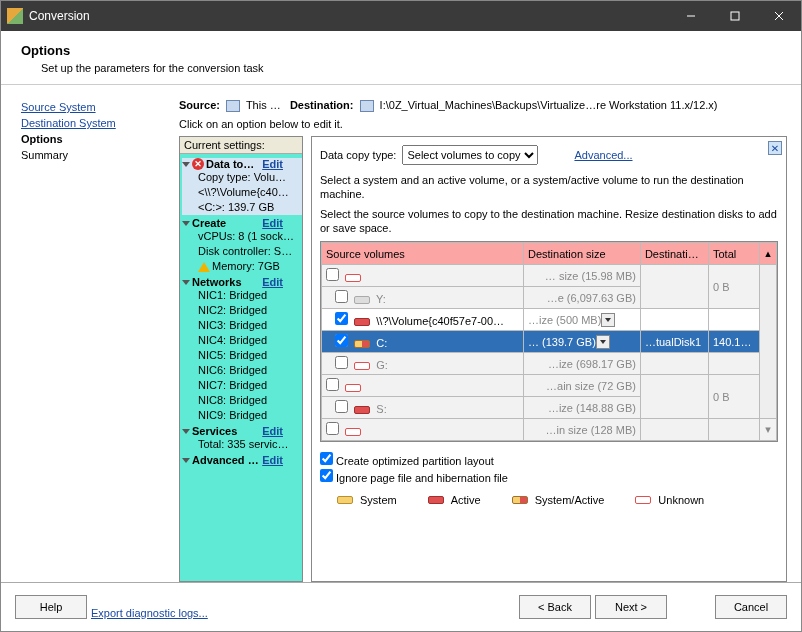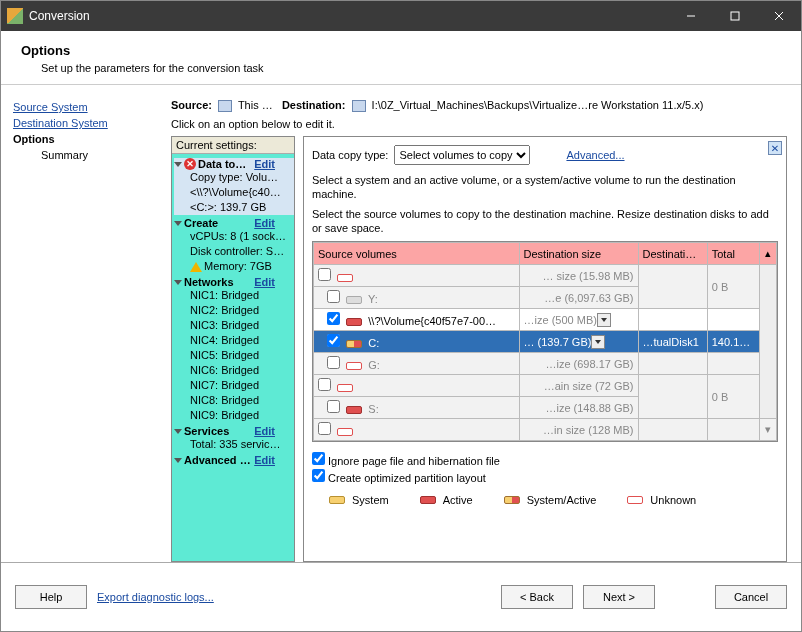--- a/index.html
+++ b/index.html
@@ -6,25 +6,25 @@
   body { font-family: Tahoma, Arial, sans-serif; font-size: 11px; background: #f0f0f0; overflow: hidden; }
   .window { width: 802px; height: 632px; background: #fff; border: 1px solid #888; display: flex; flex-direction: column; }
   .titlebar { height: 30px; background: #3a3a3a; color: #fff; display: flex; align-items: center; padding-left: 6px; }
   .titlebar .icon { width: 16px; height: 16px; background: linear-gradient(135deg,#e6a73c 50%,#7bb26a 50%); margin-right: 6px; }
   .titlebar .title { flex: 1; font-size: 12px; }
   .titlebar .winbtn { width: 44px; height: 30px; display: flex; align-items: center; justify-content: center; color: #fff; }
   .titlebar .winbtn svg { width: 10px; height: 10px; stroke: #fff; stroke-width: 1; fill: none; }
   .header { padding: 12px 20px 10px 20px; border-bottom: 1px solid #ccc; }
   .header h1 { font-size: 13px; font-weight: bold; }
   .header p { font-size: 11px; margin-left: 20px; margin-top: 4px; }
-  .body { flex: 1; display: flex; overflow: hidden; }
+  .body { flex: 1; display: flex; overflow: hidden; padding-left: 8px; }
   .nav { width: 170px; padding: 16px 12px; }
   .nav a { display: block; color: #1a4aa0; text-decoration: underline; margin-bottom: 4px; cursor: pointer; }
   .nav .current { color: #000; text-decoration: none; font-weight: bold; }
-  .nav .plain { color: #000; text-decoration: none; margin-left: 28px; }
+  .nav .plain { color: #000; text-decoration: none; }
   .main { flex: 1; padding: 14px 14px 0 0; display: flex; flex-direction: column; overflow: hidden; }
   .srcdest { margin-bottom: 6px; }
   .srcdest b { font-weight: bold; }
   .srcdest .discicon { display:inline-block; width:14px; height:12px; background:#c8d8ee; border:1px solid #6b87b0; vertical-align:middle; margin: 0 3px; }
   .hint { margin-bottom: 6px; }
   .cols { flex:1; display:flex; gap:8px; overflow:hidden; }
   .settings { width: 124px; border: 1px solid #888; background: #5eead4; display:flex; flex-direction:column; }
   .settings-hdr { background: #ece9d8; border-bottom: 1px solid #aaa; padding: 2px 4px; display:flex; align-items:center; }
   .settings-list { flex:1; overflow-y: scroll; overflow-x: hidden; padding: 2px 0 2px 2px; }
   .grp { margin-top: 2px; }
@@ -54,21 +54,21 @@
   .d-sys { background:#f7d070; border:1px solid #b89030; }
   .d-act { background:#e05050; border:1px solid #a03030; }
   .d-sysact { background:linear-gradient(90deg,#f7d070 50%,#e05050 50%); border:1px solid #a07030; }
   .d-unk { background:#fff; border:1px solid #e05050; position:relative; }
   .d-gray { background:#ddd; border:1px solid #aaa; }
   .opts { margin-top:8px; }
   .opts label { display:block; margin:2px 0; }
   .legend { display:flex; gap:28px; margin-top:8px; padding-left:14px; }
   .legend span { display:inline-flex; align-items:center; gap:4px; }
   
-  .footer { border-top:1px solid #aaa; padding:22px 14px; display:flex; align-items:center; gap:10px; }
+  .footer { border-top:1px solid #aaa; padding:12px 14px; display:flex; align-items:flex-end; gap:4px; }
   .footer .btn { min-width:72px; height:24px; border:1px solid #888; background:#f4f4f4; display:inline-flex; align-items:center; justify-content:center; cursor:pointer; }
   .footer .link { color:#1a4aa0; text-decoration:underline; cursor:pointer; }
   .spacer { flex:1; }
   .btngap { width:40px; }
   
   .ddcell { display:flex; align-items:center; justify-content:flex-start; }
   .dd { width:14px; height:14px; border:1px solid #888; background:#eee; display:inline-flex; align-items:center; justify-content:center; }
   .dd::after { content:""; border-left:3px solid transparent; border-right:3px solid transparent; border-top:4px solid #333; }
 </style>
 </head>
@@ -111,21 +111,21 @@
       </div>
 
     <div class="main">
       <div class="srcdest">
         <b>Source:</b>
         <span class="discicon"></span>
         <span>This …</span>
         &nbsp;
         <b>Destination:</b>
         <span class="discicon"></span>
-        <span>I:\0Z_Virtual_Machines\Backups\Virtualize…re Workstation 11.x/5.x)</span>
+        <span>I:\0Z_Virtual_Machines\Backups\Virtualize…re Workstation 11.x/12.x)</span>
       </div>
       <div class="hint">Click on an option below to edit it.</div>
 
       <div class="cols">
 
         <div class="settings">
           <div class="settings-hdr">
             <span>Current settings:</span>
           </div>
           <div class="settings-list" id="settings-list">
@@ -270,26 +270,26 @@
                     <td rowspan="1"></td>
                     <td rowspan="1" style="color: rgb(136, 136, 136);"></td>
                     <td style="text-align: center;">▾</td>
                   </tr>
                 </tbody>
             </table>
           </div>
 
           <div class="opts">
             <label>
+              <input type="checkbox" id="cb-opt" checked="" style="">
+              <span>Create optimized partition layout</span>
+            </label>
+            <label>
               <input type="checkbox" id="cb-ignore" checked="" style="">
               <span>Ignore page file and hibernation file</span>
-            </label>
-            <label>
-              <input type="checkbox" id="cb-opt" checked="" style="">
-              <span>Create optimized partition layout</span>
             </label>
           </div>
 
           <div class="legend">
             <span>
                 <span class="diskicon d-sys"></span>
                 <span>System</span>
               </span>
             <span>
                 <span class="diskicon d-act"></span>

